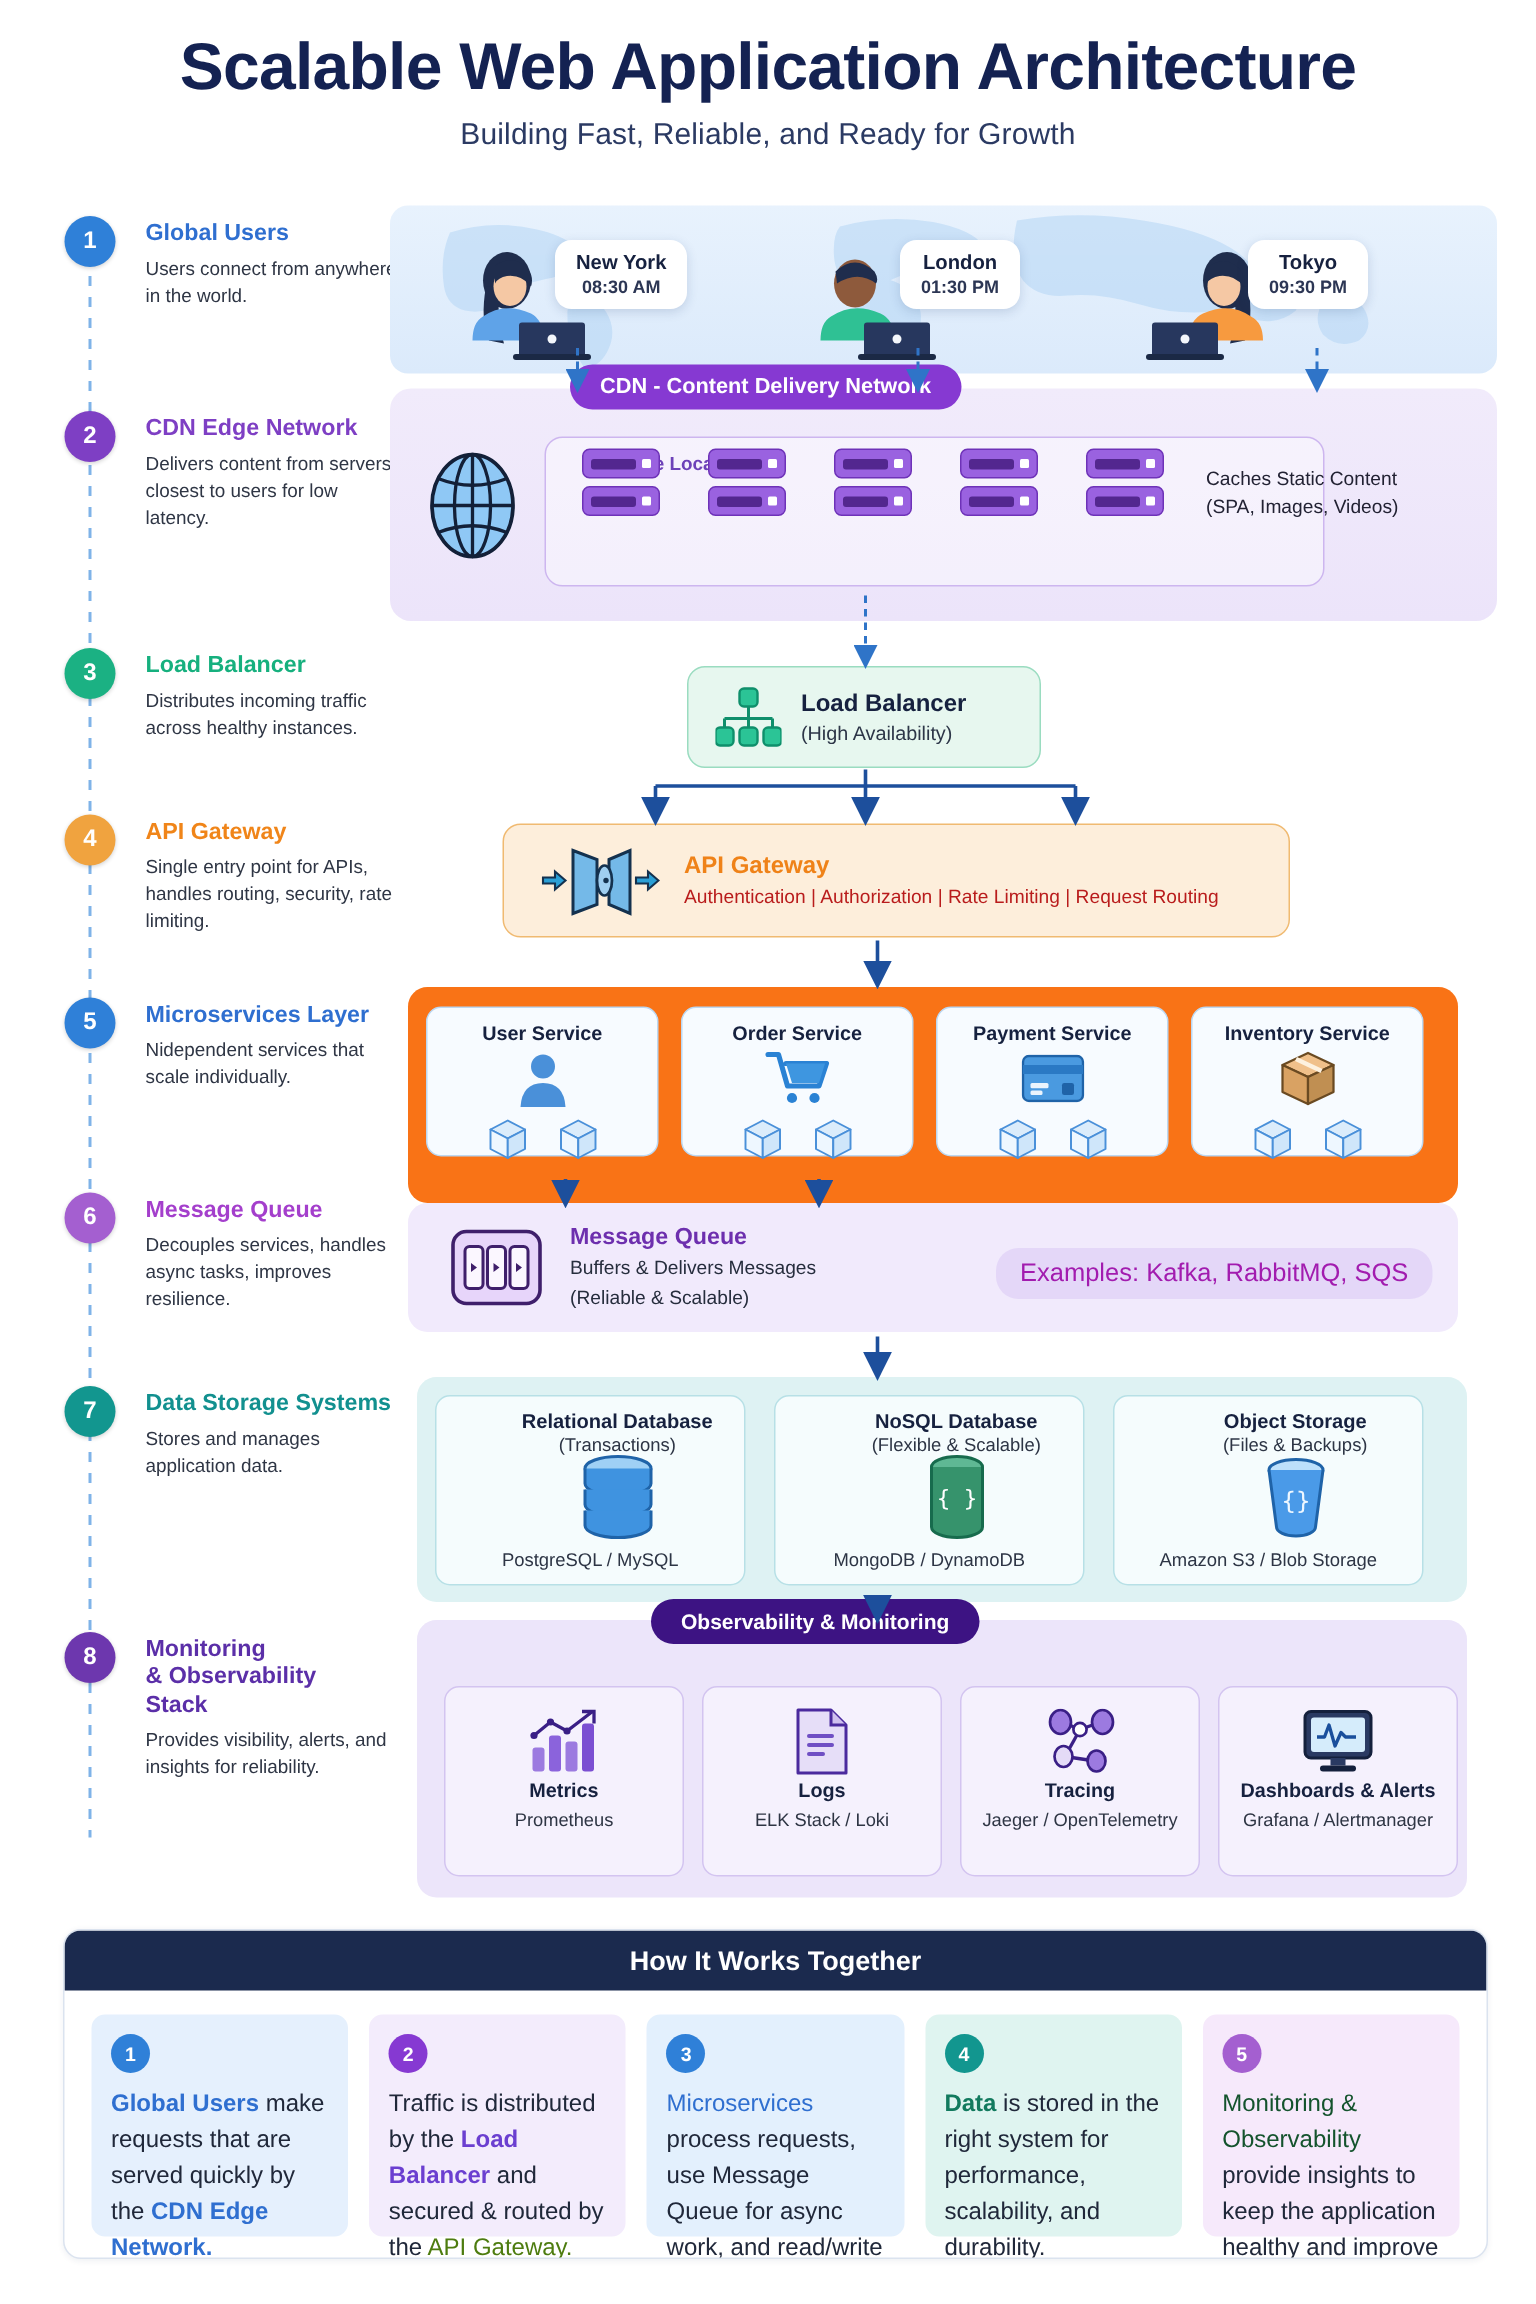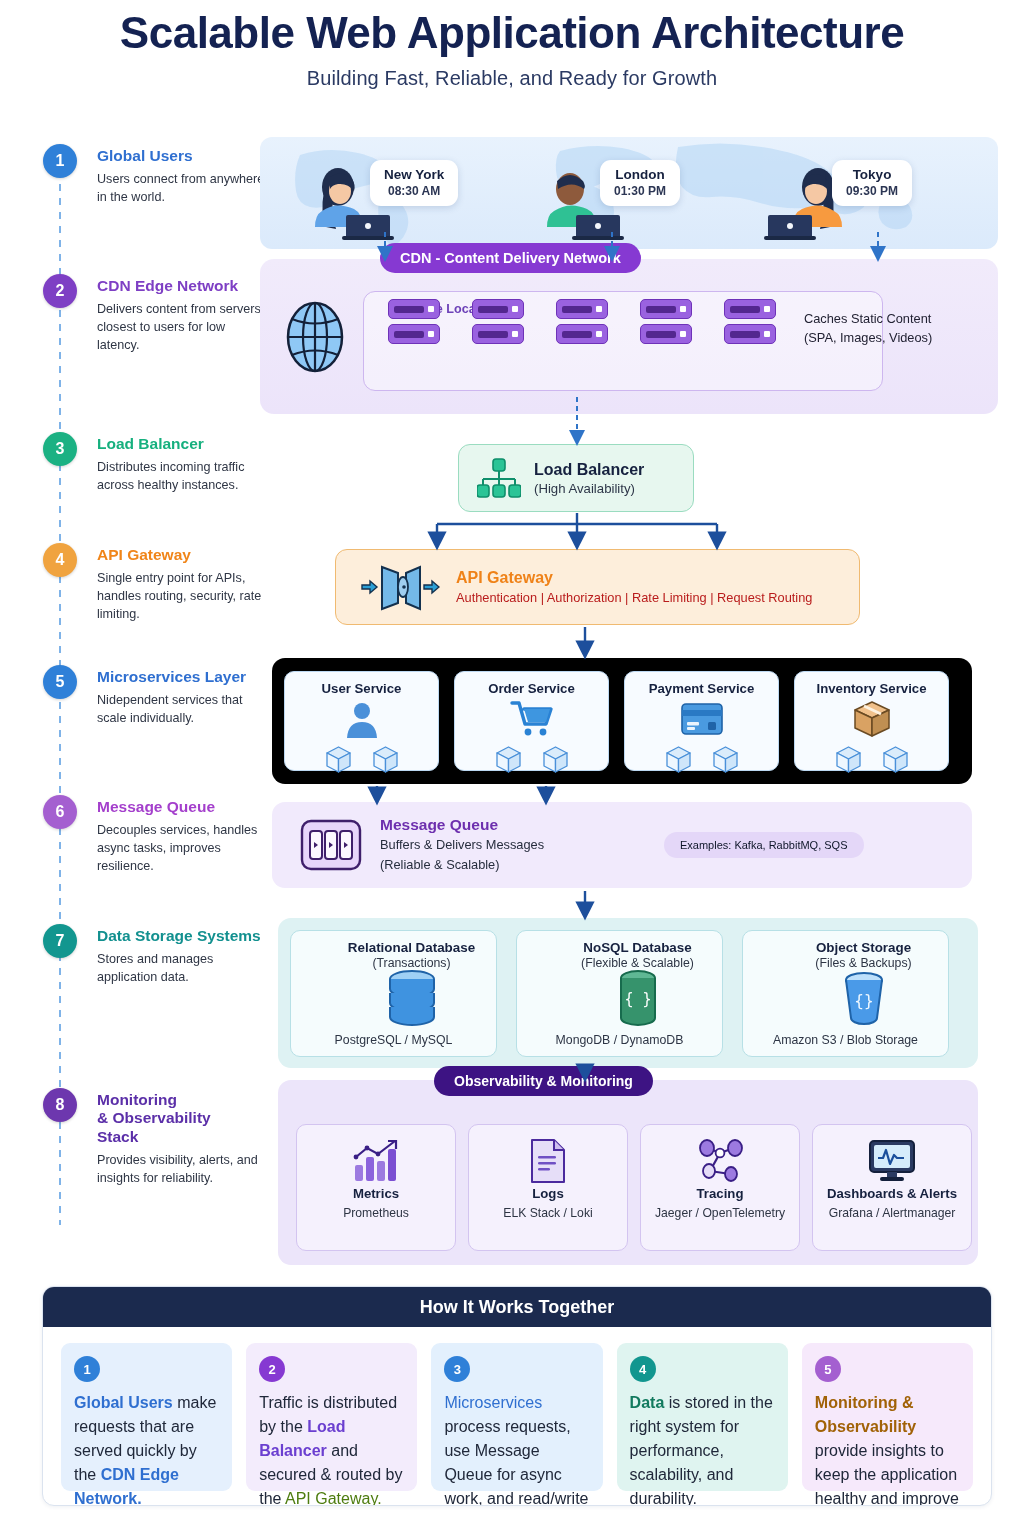--- a/index.html
+++ b/index.html
@@ -6,21 +6,21 @@
   html, body {
     width: 1024px; height: 1536px;
     background: #ffffff;
     font-family: "Liberation Sans", sans-serif;
     color: #1b2440;
     overflow: hidden;
   }
   .page { position: relative; width: 1024px; height: 1536px; }
 
   
-  .hdr { text-align: center; padding-top: 8px; }
+  .hdr { text-align: center; padding-top: 20px; }
   .hdr h1 {
     font-size: 44px; font-weight: 700; letter-spacing: -0.5px;
     color: #142252; line-height: 1.12;
   }
   .hdr h2 {
     font-size: 20px; font-weight: 400; color: #2b3a63;
     margin-top: 10px; letter-spacing: 0.1px;
   }
 
   
@@ -108,43 +108,43 @@
   .api-box {
     left: 335px; top: 549px; width: 525px; height: 76px;
     background: #fdeedb; border: 1.4px solid #f0ba71; border-radius: 12px;
     display: flex; align-items: center; gap: 16px; padding-left: 22px;
   }
   .api-title { font-size: 16px; font-weight: 700; color: #ef8218; }
   .api-sub { font-size: 12.8px; color: #b91c1c; margin-top: 3px; }
 
   
   .ms-band {
-    left: 272px; top: 658px; width: 700px; height: 126px;
-    background: #000000; border-radius: 13px;
+    left: 272px; top: 658px; width: 700px; height: 144px;
+    background: #f97316; border-radius: 13px;
   }
   .ms-card {
     position: absolute; top: 13px; width: 155px; height: 100px;
     background: #f7fbff; border: 1.2px solid #bcd8f2; border-radius: 10px;
     text-align: center; padding-top: 9px;
   }
   .ms-name { font-size: 13.2px; font-weight: 700; color: #16213f; }
   .cube-row { display: flex; justify-content: center; gap: 22px; margin-top: 6px; }
 
   
   .mq-band {
     left: 272px; top: 802px; width: 700px; height: 86px;
     background: #f1eafc; border-radius: 13px;
     display: flex; align-items: center; padding-left: 28px; gap: 18px;
   }
   .mq-title { font-size: 15.5px; font-weight: 700; color: #6d2fae; }
   .mq-sub { font-size: 12.8px; color: #262d3d; line-height: 1.38; margin-top: 2px; }
   .mq-chip {
     position: absolute; left: 392px; top: 30px;
     background: #e4d7f8; border-radius: 15px; padding: 7px 16px;
-    font-size: 11px; color: #0f172a;
+    font-size: 17px; color: #a21caf;
   }
 
   
   .st-band {
     left: 278px; top: 918px; width: 700px; height: 150px;
     background: #def2f3; border-radius: 13px;
   }
   .st-card {
     position: absolute; top: 12px; width: 207px; height: 127px;
     background: #f5fcfd; border: 1.2px solid #b7e0e6; border-radius: 10px;
@@ -647,21 +647,21 @@
         <div class="fcard" style="background: rgb(227, 240, 253);">
           <div class="fnum" style="background: rgb(47, 128, 216);">3</div>
           <div class="ftext"><span style="color:#2f6fd0;font-weight:400;">Microservices</span><span style=""> process requests, use Message Queue for async work, and read/write data.</span></div>
         </div>
         <div class="fcard" style="background: rgb(223, 244, 240);">
           <div class="fnum" style="background: rgb(18, 150, 143);">4</div>
           <div class="ftext"><span style="color:#127a5e;font-weight:700;">Data</span><span style=""> is stored in the right system for performance, scalability, and durability.</span></div>
         </div>
         <div class="fcard" style="background: rgb(246, 233, 251);">
           <div class="fnum" style="background: rgb(164, 95, 208);">5</div>
-          <div class="ftext"><span style="color:#a16207;font-weight:700;">Monitoring &amp; Observability</span><span style=""> provide insights to keep the application healthy and improve continuously.</span></div>
+          <div class="ftext"><span style="color:#14532d;font-weight:400;">Monitoring &amp; Observability</span><span style=""> provide insights to keep the application healthy and improve continuously.</span></div>
         </div>
       </div>
   </div>
 
   <svg class="arrow-svg" width="1024" height="1536">
     <defs>
       <marker id="ah" markerWidth="8" markerHeight="8" refX="4" refY="4" orient="auto">
         <path d="M0 0 L8 4 L0 8 z" fill="#1d4f9c"></path>
       </marker>
       <marker id="ahd" markerWidth="8" markerHeight="8" refX="4" refY="4" orient="auto">

